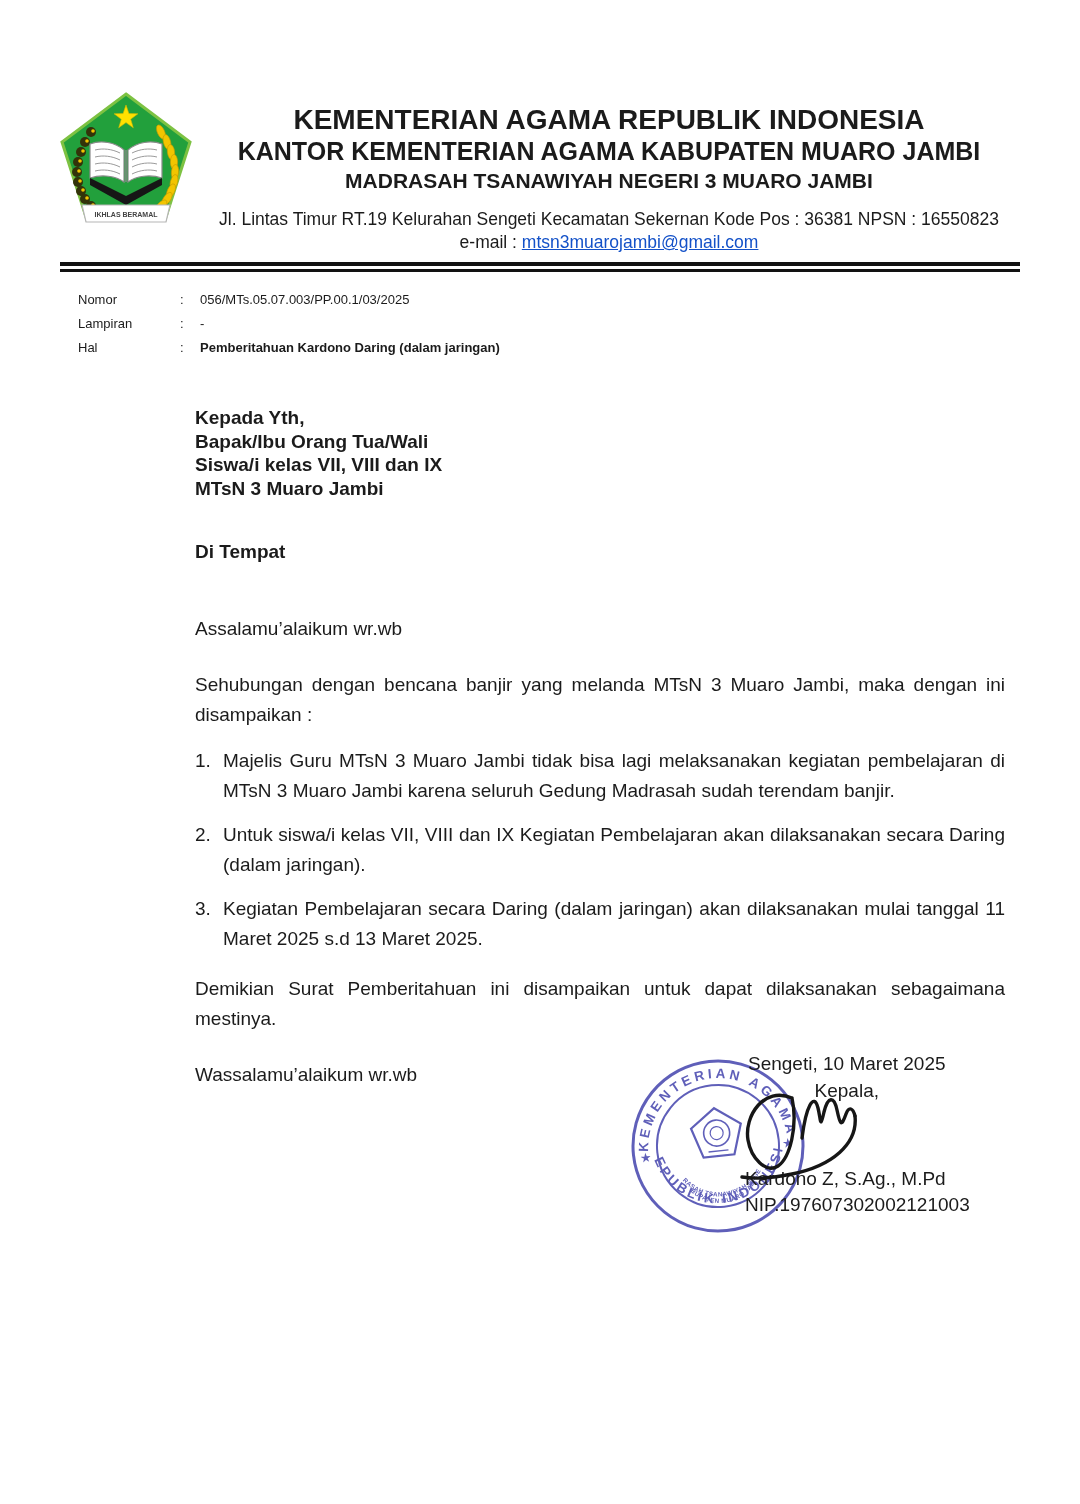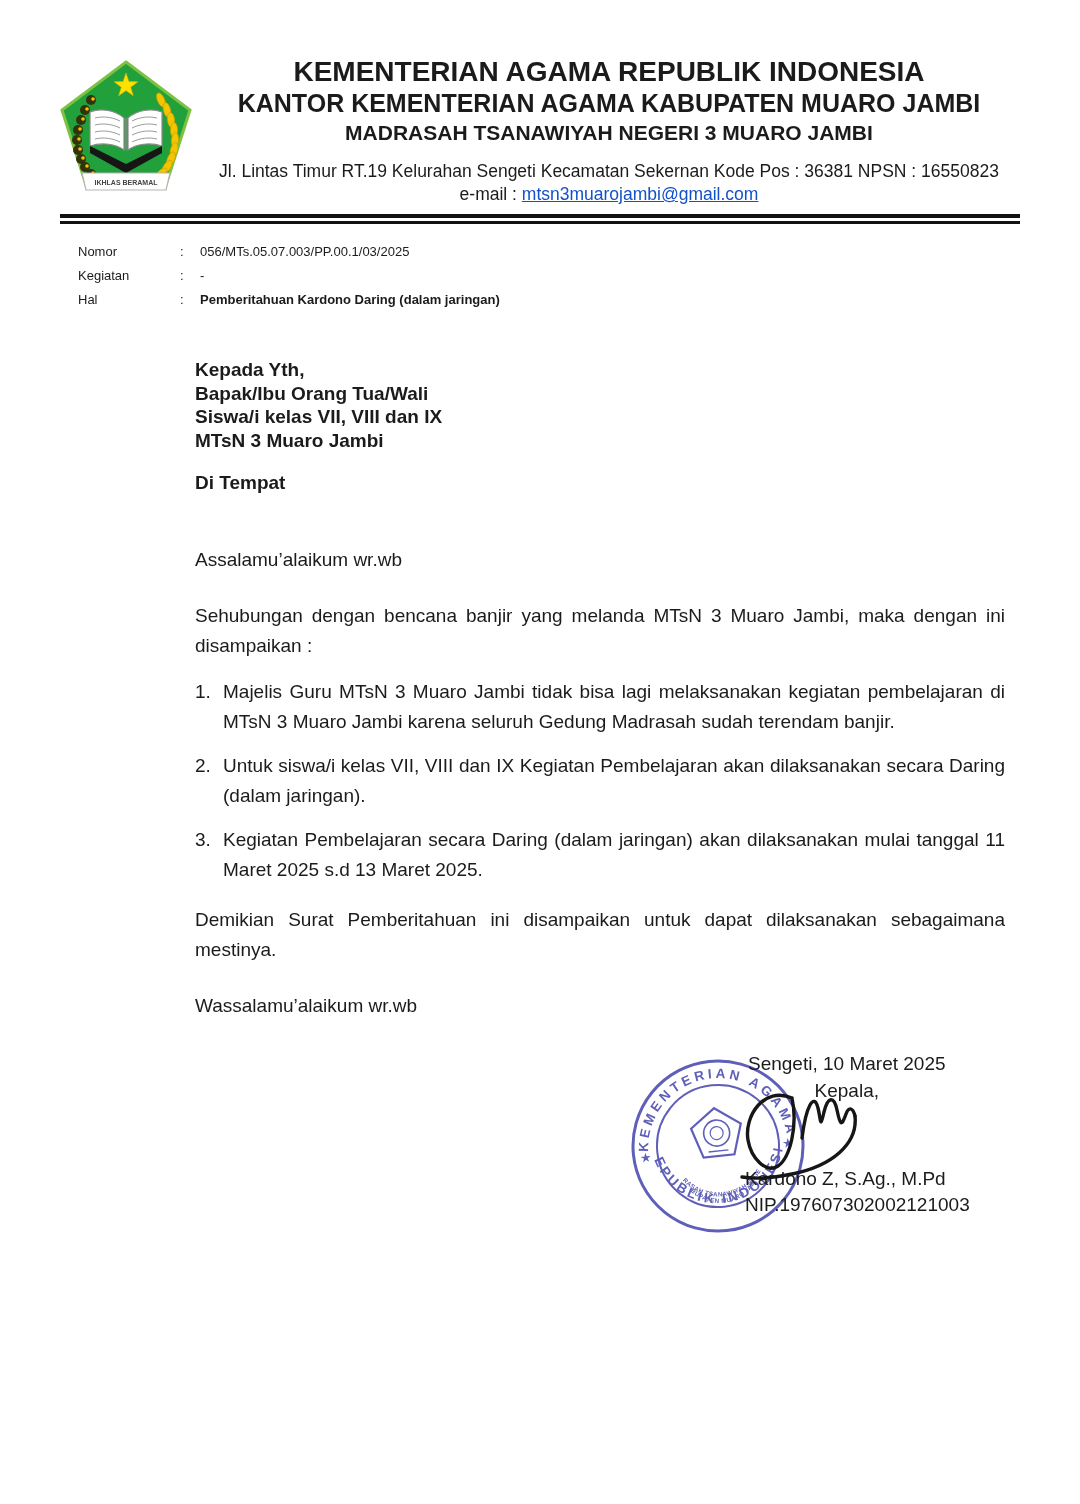--- a/index.html
+++ b/index.html
@@ -2,39 +2,39 @@
 <html><head>
 <meta charset="utf-8">
 <style>
   html,body{margin:0;padding:0;background:#ffffff;}
   .page{
     width:1080px;height:1504px;margin:0 auto;background:#ffffff;
     position:relative;color:#1b1b1b;
     font-family:"Liberation Sans", sans-serif;overflow:hidden;
   }
   
-  .head{position:relative;padding-top:56px;}
+  .head{position:relative;padding-top:72px;margin-top:32px;}
   .logo{position:absolute;left:60px;top:56px;width:132px;height:154px;}
   .head-text{margin-left:198px;width:822px;text-align:center;}
   .h1{font-size:28px;font-weight:bold;line-height:32px;}
   .h2{font-size:25px;font-weight:bold;line-height:30px;}
   .h3{font-size:21px;font-weight:bold;line-height:26px;margin-top:2px;}
   .addr{font-size:17.5px;line-height:21px;margin-top:15px;}
   .mail{font-size:17.5px;line-height:21px;margin-top:2px;}
   a.email{color:#1351c8;text-decoration:underline;cursor:pointer;}
   .rule{margin:9px 60px 0 60px;height:3px;border-top:4px solid #121212;border-bottom:3px solid #121212;background:#fff;}
   
   .meta{margin:16px 0 8px 78px;font-size:13px;line-height:24px;}
   .mrow{display:flex;}
   .mlabel{width:102px;flex:none;}
   .mcolon{width:20px;flex:none;}
   .hal{font-weight:bold;}
   
   .recipient{margin:46px 0 0 195px;font-weight:bold;font-size:19px;line-height:23.5px;}
-  .place{margin-top:19px;}
+  .place{margin-top:40px;}
   
   .bodytext{margin:50px 75px 0 195px;font-size:19px;line-height:30px;}
   .opening{margin-top:26px;text-align:justify;}
   .list{margin-top:16px;}
   .item{display:flex;margin-top:14px;text-align:justify;}
   .inum{width:28px;flex:none;}
   .itext{flex:1;}
   .closing{margin-top:20px;text-align:justify;}
   .farewell{margin-top:26px;}
   
@@ -129,21 +129,21 @@
 
   <div class="rule"></div>
 
   <section class="meta">
     <div class="mrow">
       <span class="mlabel">Nomor</span>
       <span class="mcolon">:</span>
       <span class="mvalue">056/MTs.05.07.003/PP.00.1/03/2025</span>
     </div>
     <div class="mrow">
-      <span class="mlabel">Kegiatan</span>
+      <span class="mlabel">Lampiran</span>
       <span class="mcolon">:</span>
       <span class="mvalue">-</span>
     </div>
     <div class="mrow">
       <span class="mlabel">Hal</span>
       <span class="mcolon">:</span>
       <span class="mvalue hal">Pemberitahuan Kardono Daring (dalam jaringan)</span>
     </div>
   </section>
 

